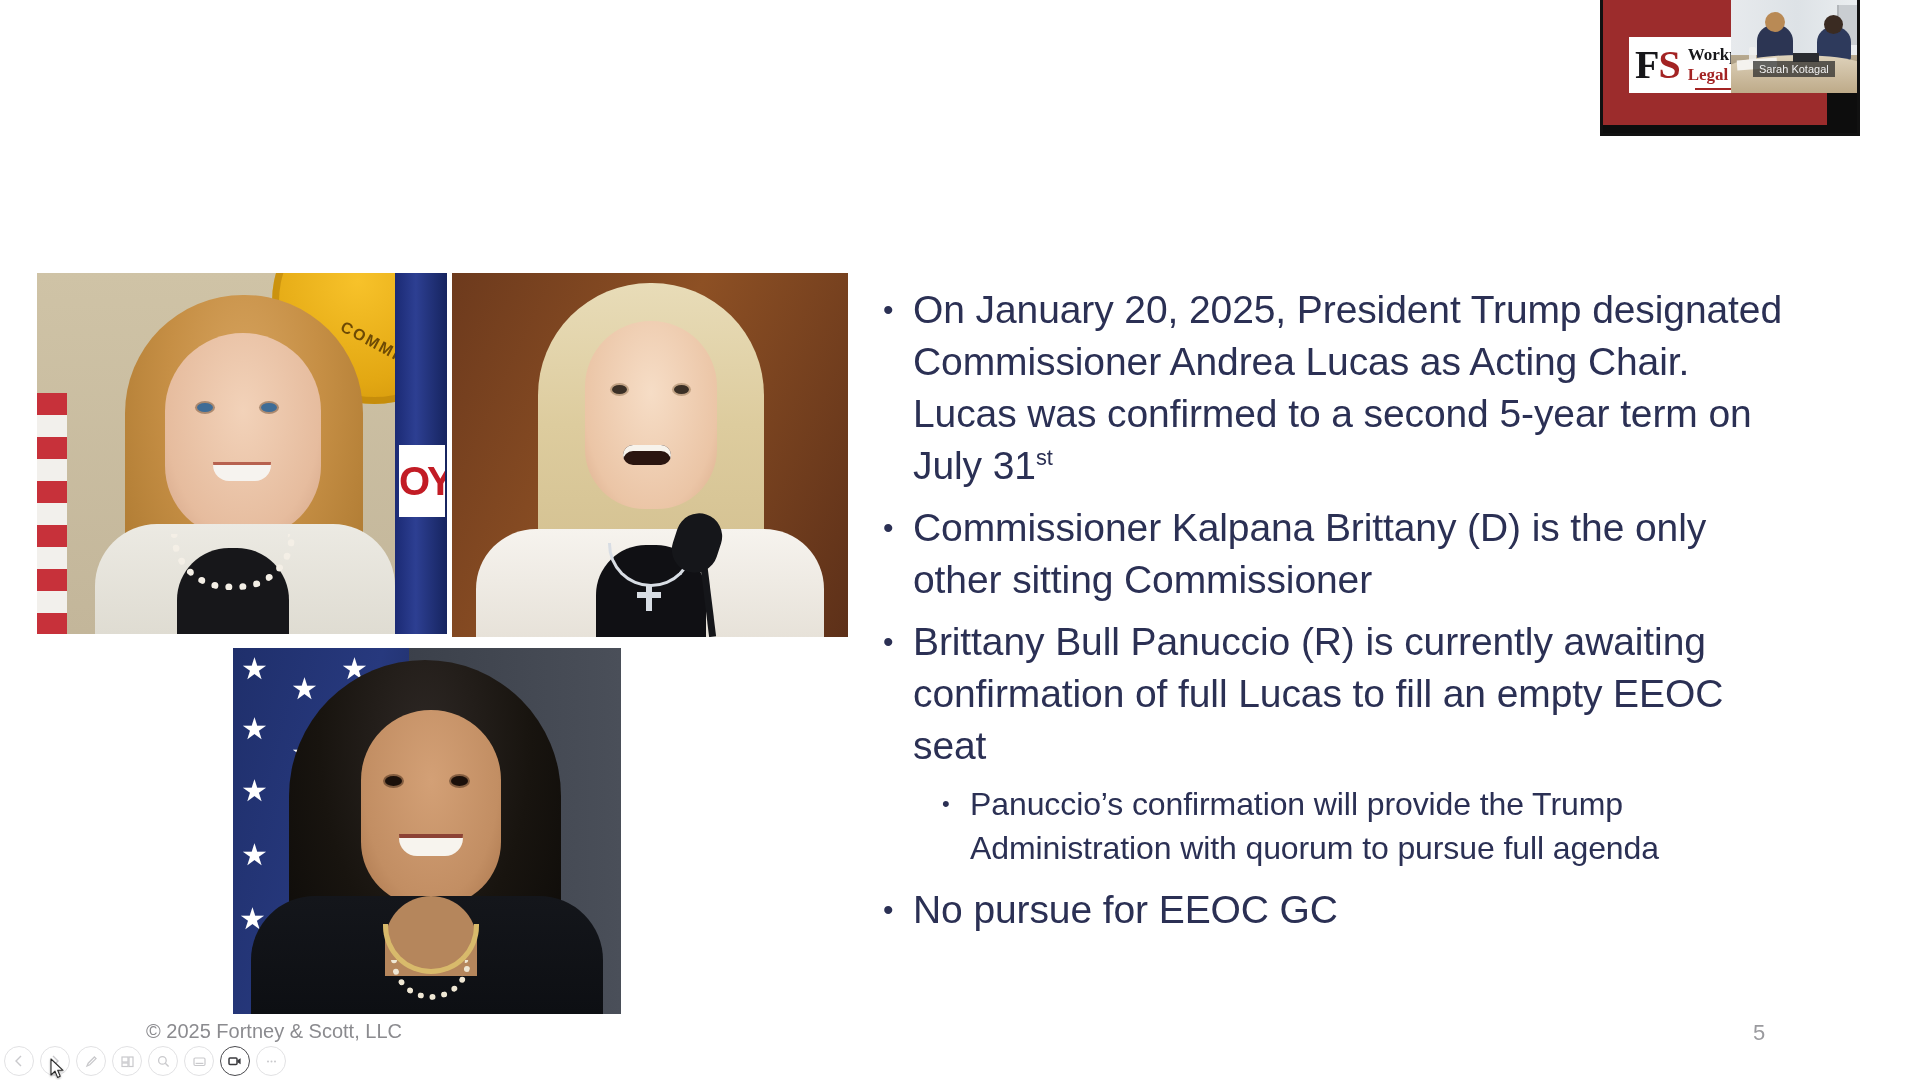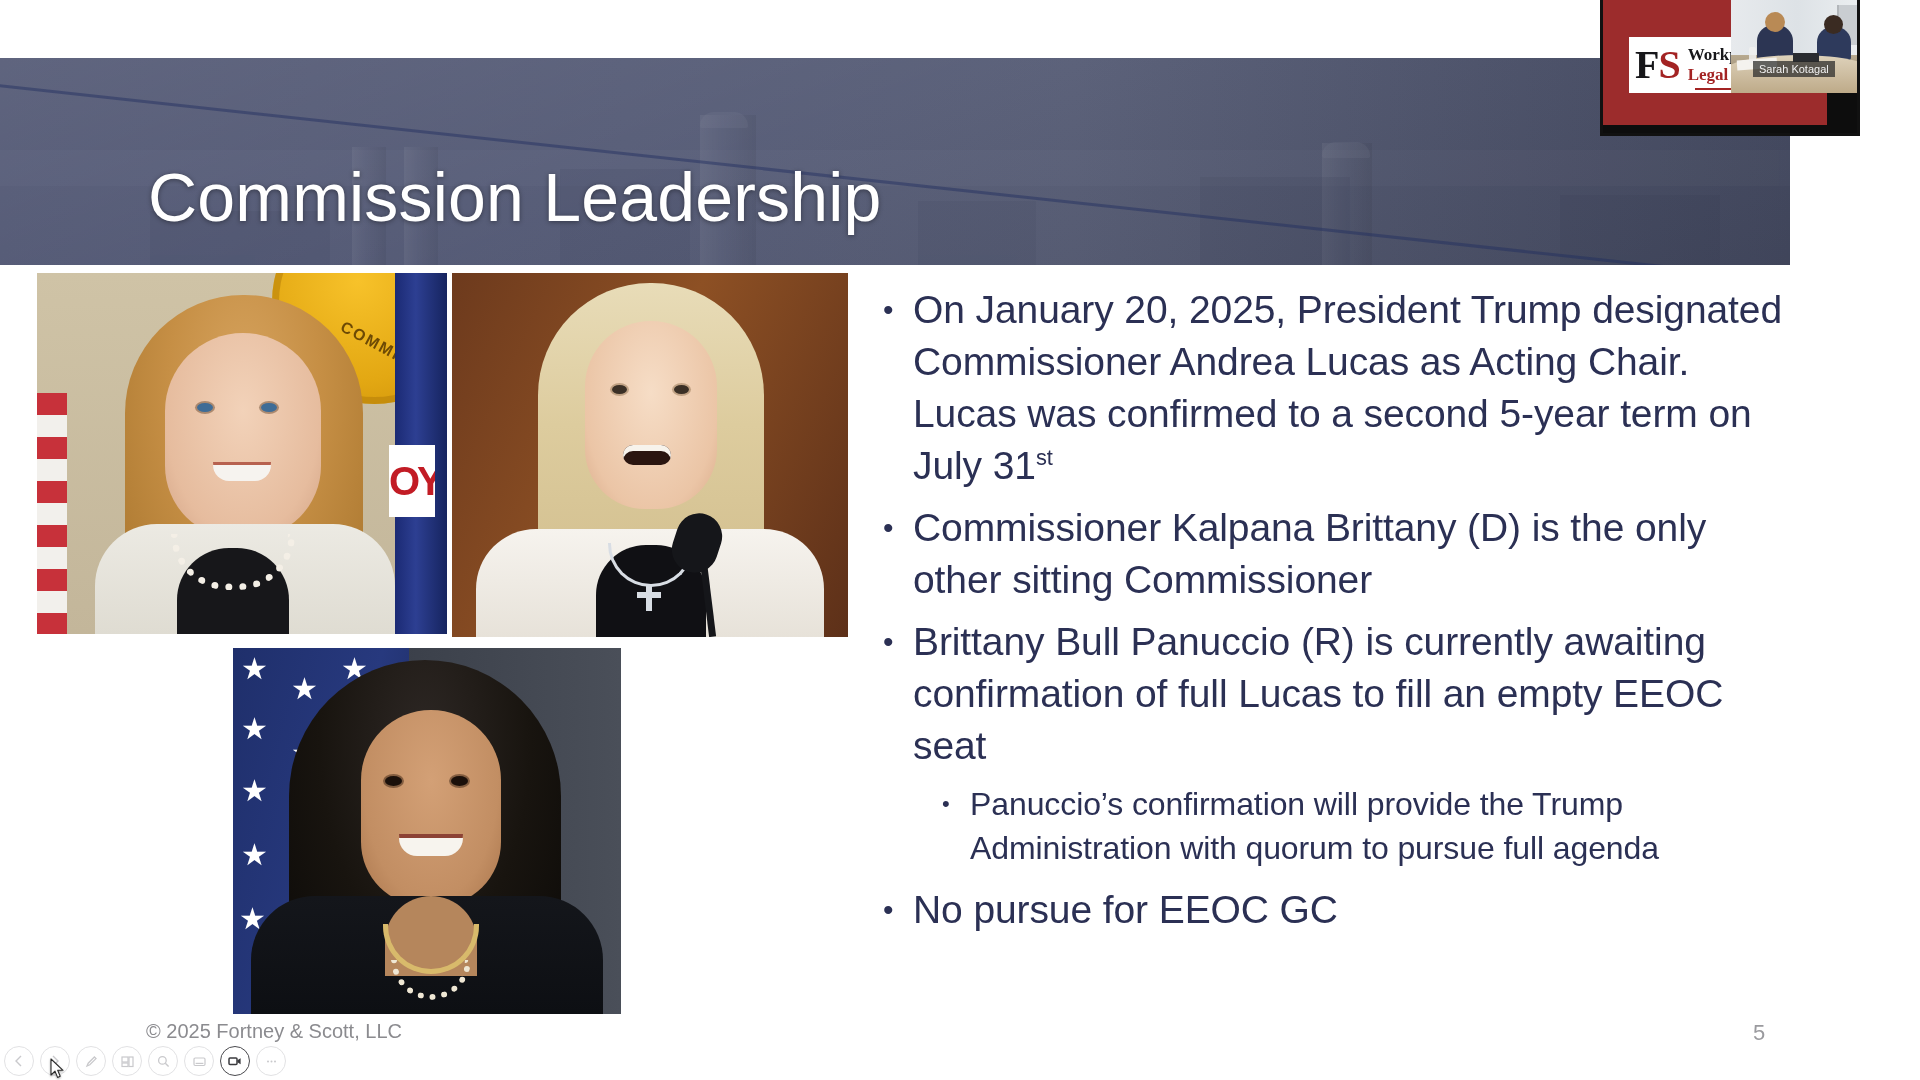--- a/index.html
+++ b/index.html
@@ -79,21 +79,21 @@
   .p1-sealtxt {
     position: absolute; left: 300px; top: 62px;
     font-size: 16px; letter-spacing: 2px; font-weight: 700;
     color: #6d4a05; transform: rotate(28deg);
   }
   .p1-flag-blue {
     position: absolute; right: 0; top: 0; width: 52px; height: 361px;
     background: linear-gradient(to right, #1b2a74, #2d3f92 40%, #16245f);
   }
   .p1-flag-yel {
-    position: absolute; right: 12px; top: 172px; width: 46px; height: 72px;
+    position: absolute; right: 2px; top: 172px; width: 46px; height: 72px;
     background: #ffffff;
     color: #c21c25; font-weight: 800; font-size: 40px; line-height: 72px; text-align: center;
     letter-spacing: -3px; overflow: hidden;
   }
   .p1-usflag {
     position: absolute; left: 0; top: 120px; width: 30px; height: 241px;
     background: repeating-linear-gradient(to bottom, #c7313a 0 22px, #f2f0ec 22px 44px);
   }
   .p1-hair {
     position: absolute; left: 88px; top: 22px; width: 238px; height: 330px;
@@ -336,39 +336,20 @@
     position: absolute; left: 50px; top: 1058px;
     width: 0; height: 0; pointer-events: none;
     filter: drop-shadow(0 1px 1px rgba(0,0,0,.35));
   }
 </style>
 </head>
 <body>
 
 <div id="root">
 
-  <div class="banner">
-    <div class="bg-wash"></div>
-    <div class="cols">
-      <div class="slab" style="top:92px;height:36px;"></div>
-      <div class="col" style="left:352px;height:118px;"></div>
-      <div class="col" style="left:404px;height:118px;"></div>
-      <div class="col" style="left:700px;height:150px;width:56px;"></div>
-      <div class="cap" style="left:700px;top:54px;"></div>
-      <div class="col" style="left:1322px;height:122px;width:50px;"></div>
-      <div class="cap" style="left:1322px;top:84px;"></div>
-      <div class="darkblock" style="left:560px;width:130px;height:96px;"></div>
-      <div class="darkblock" style="left:918px;width:118px;height:64px;"></div>
-      <div class="darkblock" style="left:1200px;width:150px;height:88px;"></div>
-      <div class="darkblock" style="left:1560px;width:160px;height:70px;"></div>
-      <div class="darkblock" style="left:150px;width:180px;height:54px;"></div>
-    </div>
-    <div class="slash"></div>
-    <div class="slide-title">Commission Leadership</div>
-  </div>
 
   <div class="photo" id="photo-lucas">
     <div class="inner">
       <div class="p1-seal"></div>
       <div class="p1-sealtxt">COMMIS</div>
       <div class="p1-flag-blue"></div>
       <div class="p1-flag-yel">OY</div>
       <div class="p1-usflag"></div>
       <div class="p1-hair"></div>
       <div class="p1-face"></div>

